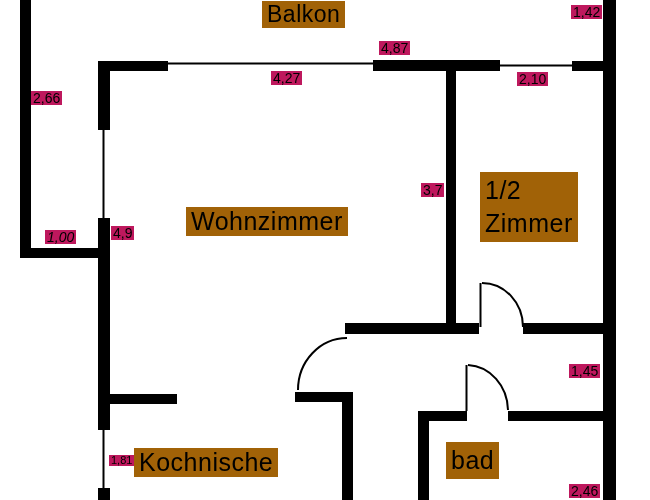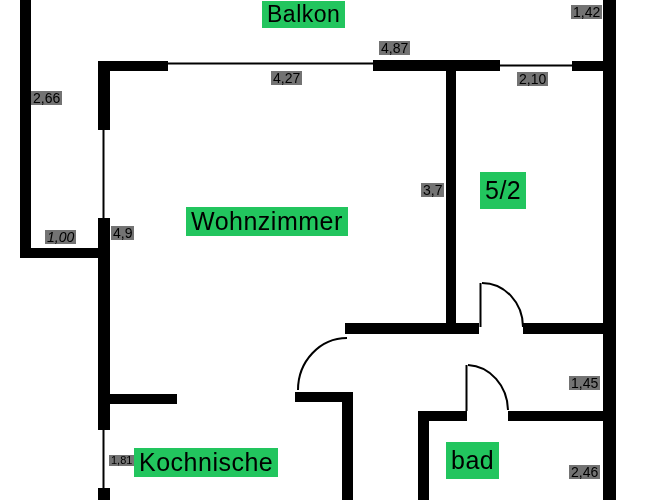--- a/index.html
+++ b/index.html
@@ -8,51 +8,51 @@
     width:650px;height:500px;
     background:#ffffff;
     overflow:hidden;
     font-family:"Liberation Sans", sans-serif;
     color:#000;
   }
   #plan svg{position:absolute;left:0;top:0;}
   .lbl{position:absolute;white-space:nowrap;line-height:1;}
   .room{
     font-size:25px;
-    background:#22c55e;
+    background:#a16207;
     padding:2px 5px;
     letter-spacing:0.5px;
   }
   .room2{ 
     line-height:1.32;
   }
   .dim{
     font-size:14px;
-    background:#737373;
+    background:#be185d;
     padding:0 2px;
   }
   
   .pos-balkon      {left:262px;top:1px;font-size:23px;}
   .pos-wohnzimmer  {left:186px;top:207px;}
   .pos-halbzimmer  {left:480px;top:172px;}
   .pos-diele       {left:394px;top:358px;font-size:24px;}
   .pos-kochnische  {left:134px;top:448px;}
   .pos-wannenbad   {left:446px;top:442px;}
   
   .pos-d142 {left:571px;top:5px;}
   .pos-d266 {left:31px;top:91px;}
   .pos-d487 {left:379px;top:41px;}
   .pos-d427 {left:271px;top:71px;}
   .pos-d210 {left:517px;top:72px;}
   .pos-d37  {left:421px;top:183px;}
   .pos-d49  {left:111px;top:226px;}
   .pos-d100 {left:45px;top:230px;font-style:italic;}
-  .pos-d145 {left:569px;top:364px;margin-top:12px;}
+  .pos-d145 {left:569px;top:364px;}
   .pos-d181 {left:109px;top:455px;font-size:11px;}
-  .pos-d246 {left:569px;top:465px;}
+  .pos-d246 {left:569px;top:484px;}
 </style>
 </head>
 <body>
 
 <div id="plan">
 
   <svg width="650" height="500" viewBox="0 0 650 500">
 
     <g fill="#000000">
       <rect x="20" y="0" width="11" height="258"></rect>
@@ -89,21 +89,22 @@
       <line x1="466.5" y1="365" x2="466.5" y2="411"></line>
       <path d="M468,365 A42,46 0 0 1 508,410"></path>
     </g>
   </svg>
 
   <div class="lbl room pos-balkon">Balkon</div>
 
   <div class="lbl room pos-wohnzimmer">Wohnzimmer</div>
 
   <div class="lbl room room2 pos-halbzimmer">
-    <div>5/2</div>
+    <div>1/2</div>
+    <div>Zimmer</div>
   </div>
 
 
   <div class="lbl room pos-kochnische">Kochnische</div>
 
   <div class="lbl room room2 pos-wannenbad">
     <div>bad</div>
   </div>
 
   <div class="lbl dim pos-d142">1,42</div>

